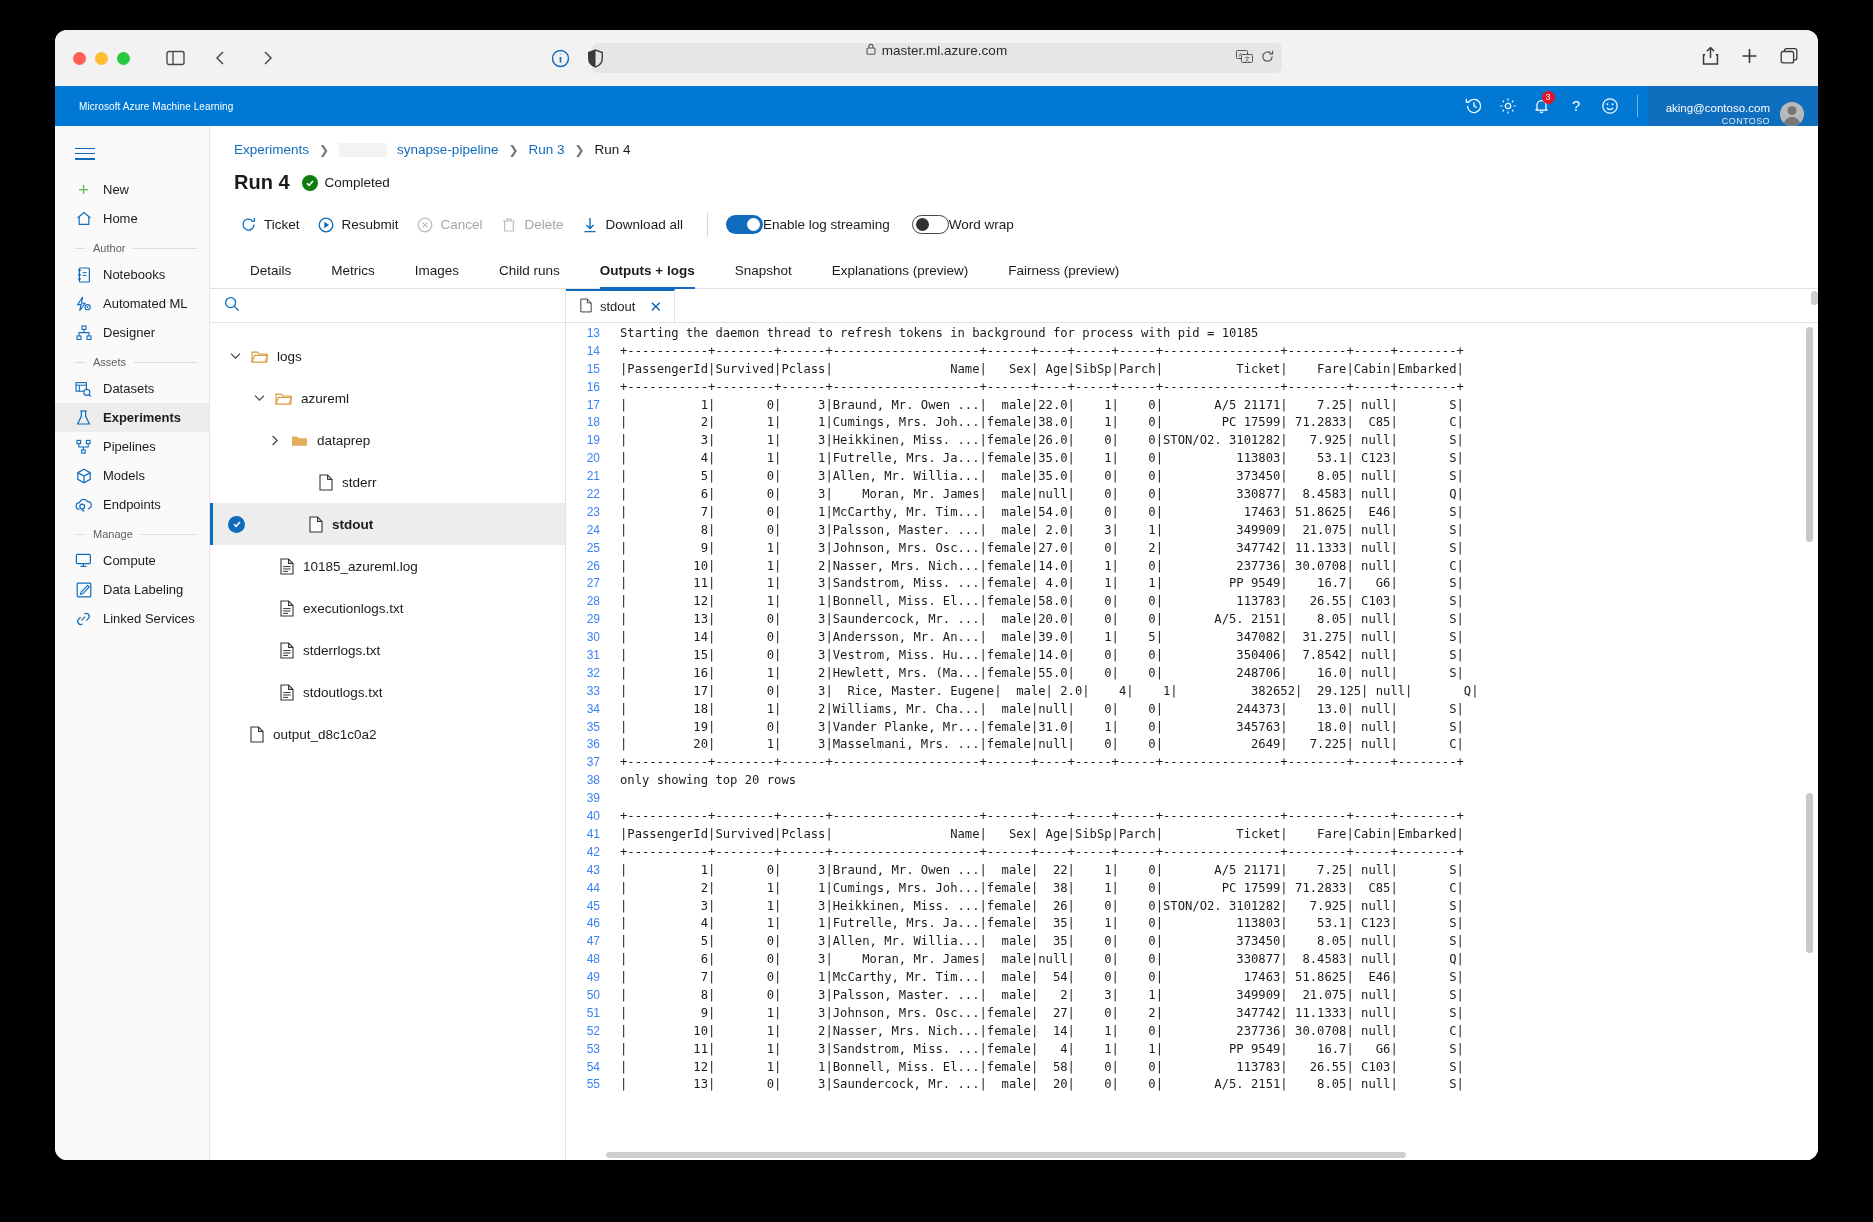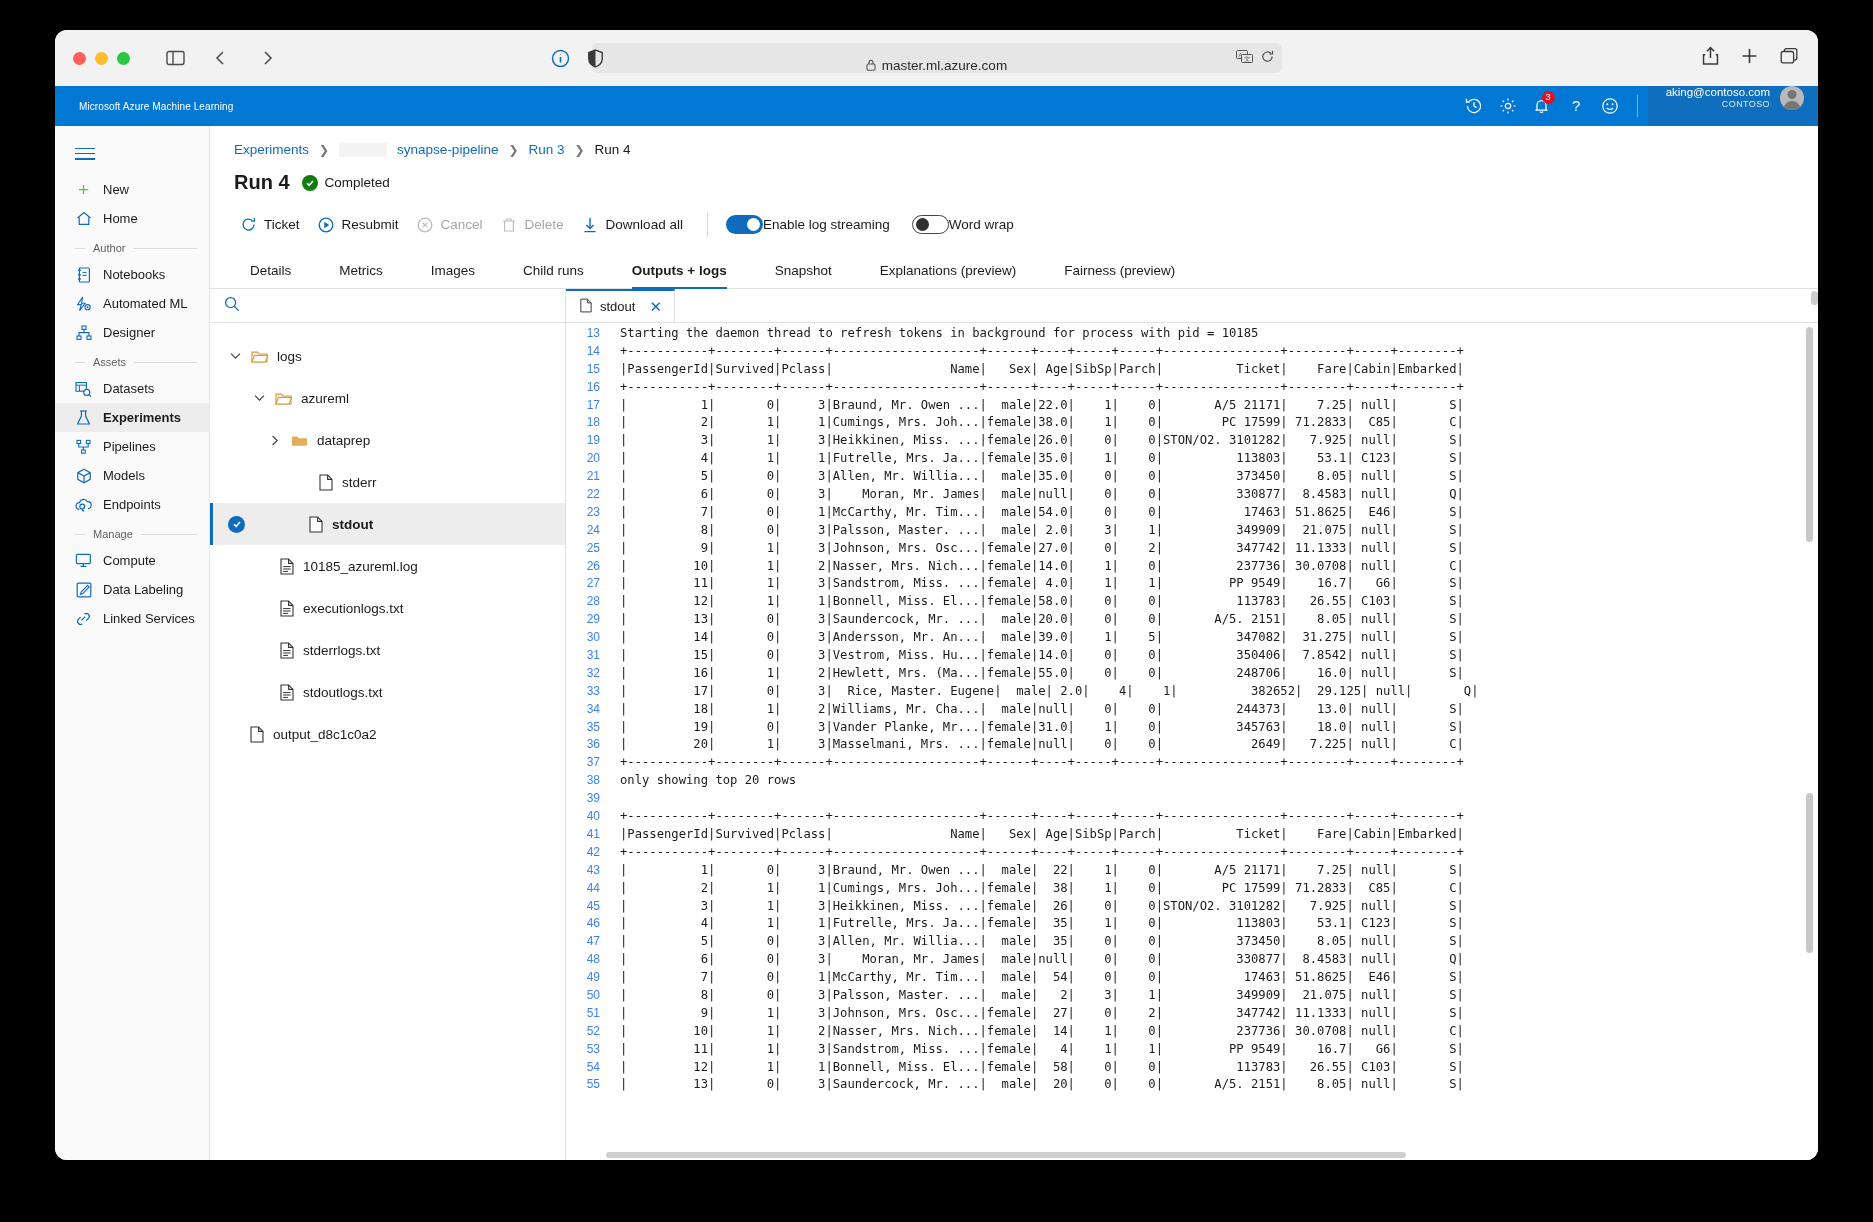--- a/index.html
+++ b/index.html
@@ -44,21 +44,21 @@
   }
   .chrome-icon svg { display: block; }
   .nav-group { display: flex; align-items: center; gap: 14px; margin-left: 10px; }
 
   .urlbar {
     position: absolute;
     left: 50%; transform: translateX(-50%);
     width: 690px; height: 30px;
     background: #e6e6e6;
     border-radius: 6px;
-    display: flex; align-items: flex-end; justify-content: center;
+    display: flex; align-items: flex-start; justify-content: center;
     gap: 6px;
     font-size: 13.5px; color: #2b2b2b;
   }
   .urlbar .lock { font-size: 11px; color: #555; }
   .urlbar-right {
     position: absolute; right: 8px; top: 50%; transform: translateY(-50%);
     display: flex; align-items: center; gap: 8px; color: #555;
   }
   .chrome-right {
     position: absolute; right: 20px; top: 50%; transform: translateY(-50%);
@@ -86,21 +86,21 @@
   .badge {
     position: absolute; top: 5px; right: 4px;
     background: #e81123; color: #fff;
     font-size: 9px; line-height: 13px;
     min-width: 13px; height: 13px; border-radius: 7px;
     text-align: center; padding: 0 2px;
     font-family: "Liberation Sans", sans-serif;
   }
   .az-sep { width: 1px; height: 22px; background: rgba(255,255,255,.45); margin: 0 10px; }
   .az-account {
-    display: flex; align-items: flex-start; gap: 10px;
+    display: flex; align-items: flex-end; gap: 10px;
     background: #106ebe; height: 100%;
     padding: 0 14px 0 18px;
   }
   .acct-text { text-align: right; line-height: 1.15; }
   .acct-mail { font-size: 11.5px; }
   .acct-org { font-size: 9px; opacity: .85; letter-spacing: .4px; }
   .avatar {
     width: 24px; height: 24px; border-radius: 50%;
     background: #b9b9b9; position: relative; overflow: hidden;
   }
@@ -193,21 +193,21 @@
   }
   .toggle.on { background: #0f6cbd; }
   .toggle.off { background: #fff; border: 1px solid #484644; }
   .toggle .knob { position: absolute; width: 13px; height: 13px; border-radius: 50%; top: 3px; }
   .toggle.on .knob { background: #fff; right: 3px; }
   .toggle.off .knob { background: #323130; left: 3px; top: 2px; }
   .toggle-label { font-size: 13.5px; color: #1b1b1b; }
 
   
   .tabs {
-    display: flex; align-items: flex-end; gap: 16px;
+    display: flex; align-items: flex-end; gap: 8px;
     padding: 18px 4px 0 24px;
     border-bottom: 1px solid #e1e1e1;
     font-size: 13.5px;
   }
   .tab {
     padding: 6px 16px 10px 16px;
     color: #1b1b1b; position: relative; cursor: default; white-space: nowrap;
   }
   .tab.active { font-weight: 700; }
   .tab.active::after {

